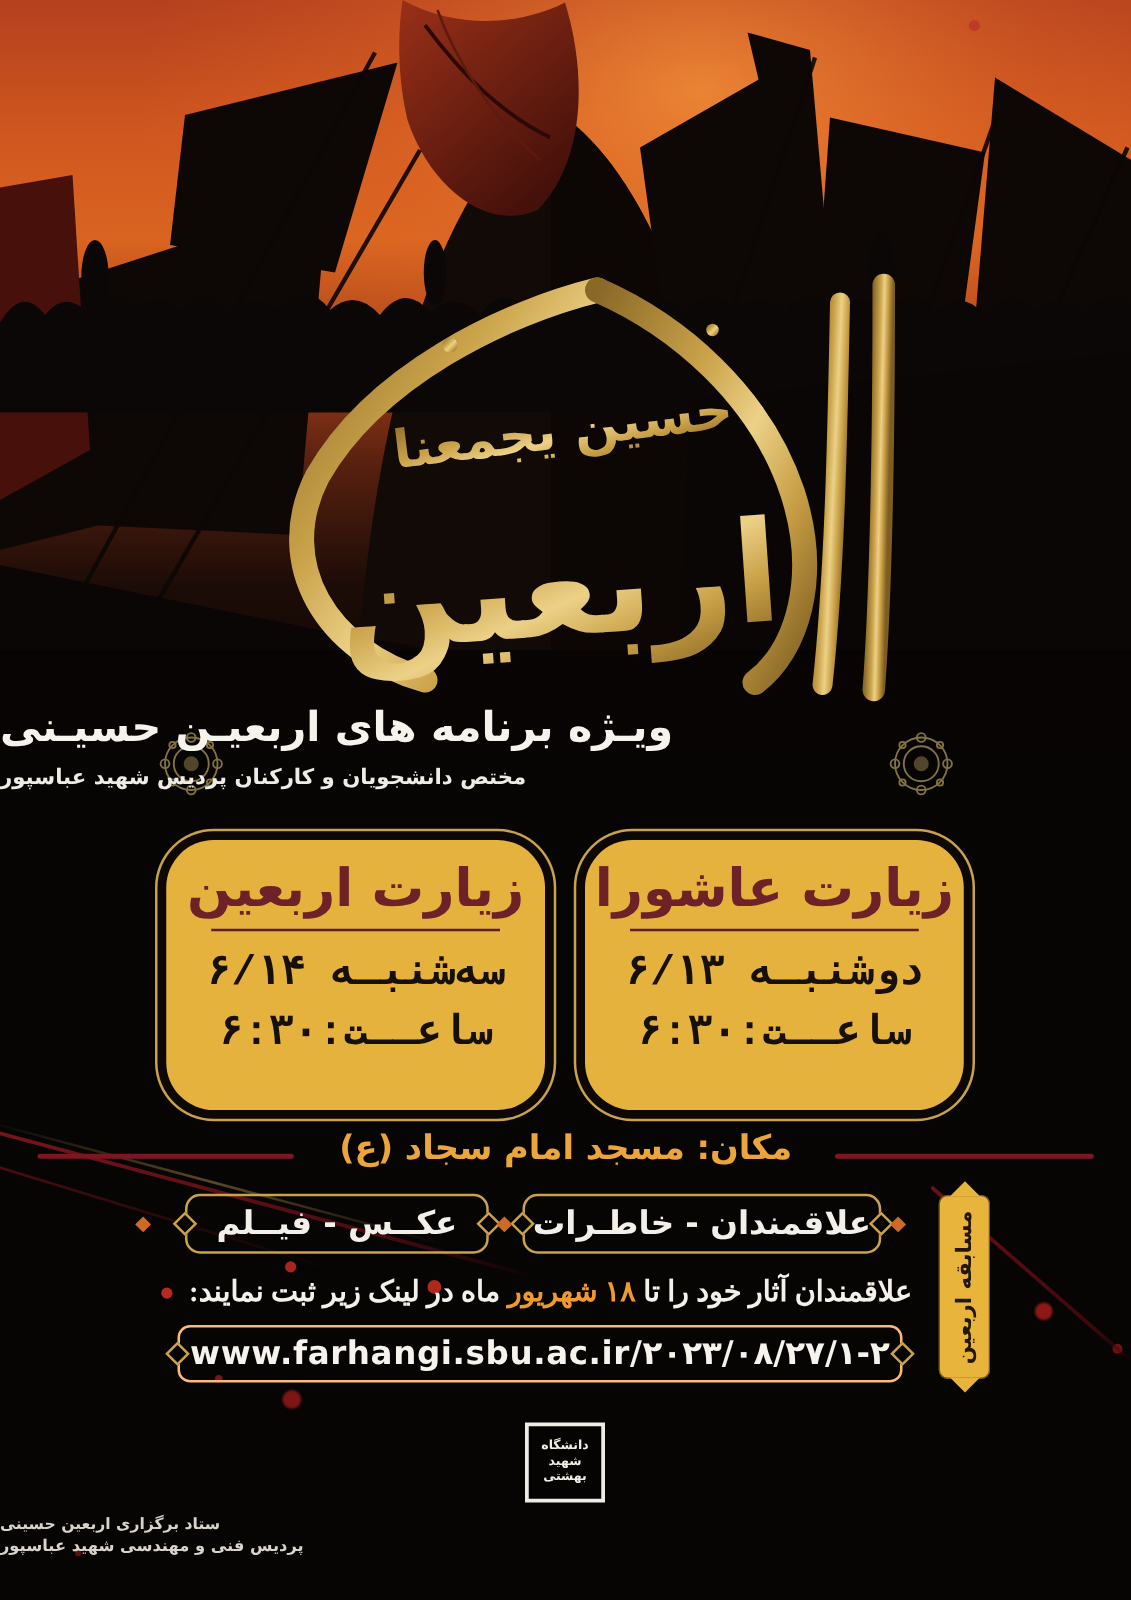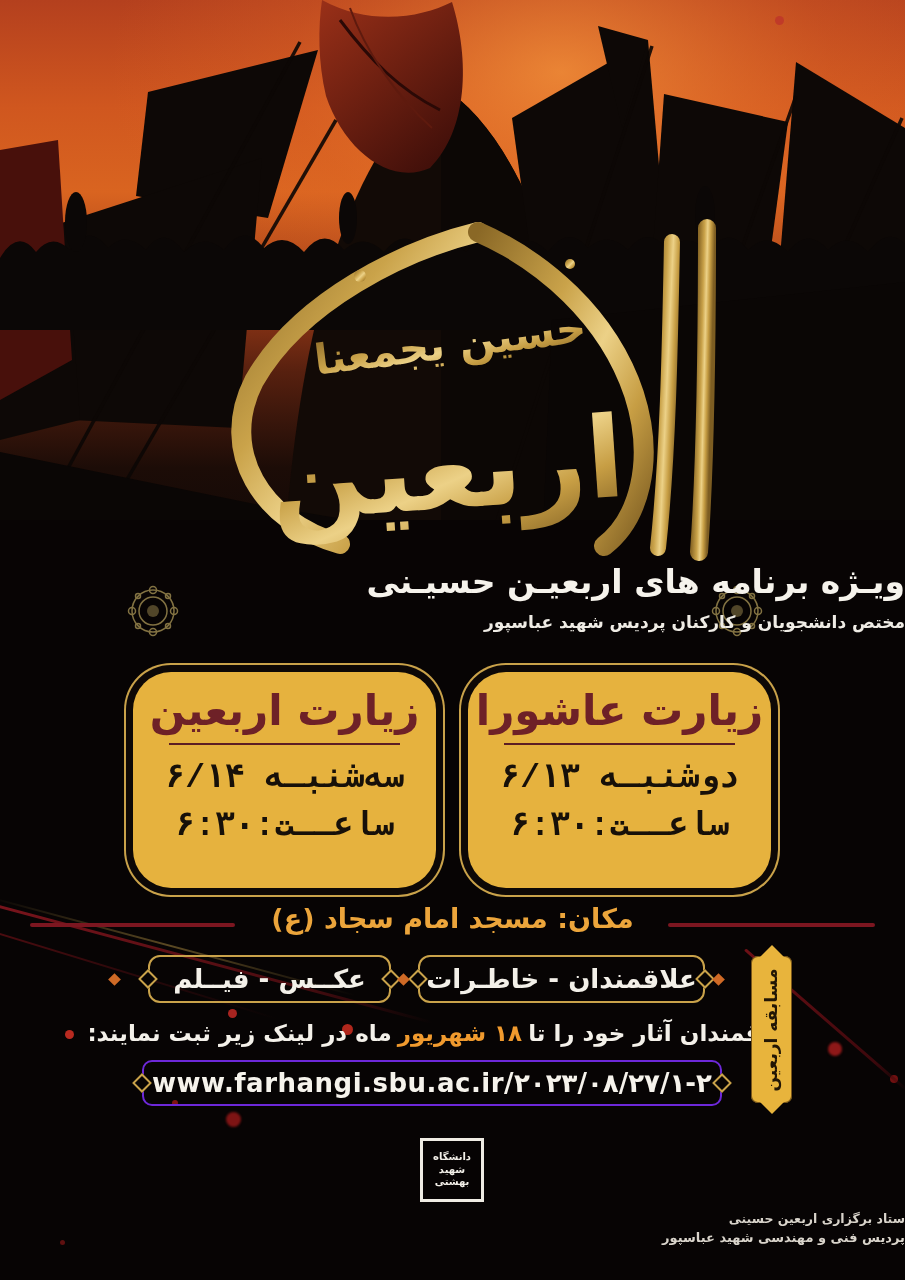--- a/index.html
+++ b/index.html
@@ -7,21 +7,21 @@
     position:relative;width:905px;height:1280px;overflow:hidden;
     background:#070404;font-family:"DejaVu Sans",sans-serif;
   }
   .poster *{box-sizing:border-box;}
   svg.sky{position:absolute;left:0;top:0;z-index:0;}
   svg.calligraphy{position:absolute;left:180px;top:216px;z-index:2;}
   .ornament{position:absolute;z-index:3;opacity:.92;}
   .ornament.left{left:124px;top:582px;}
   .ornament.right{left:708px;top:582px;}
   .title-line{
-    position:absolute;left:0;width:100%;text-align:right;z-index:3;
+    position:absolute;left:0;width:100%;text-align:left;z-index:3;
     color:#f6f3ec;font-weight:bold;white-space:nowrap;direction:rtl;
   }
   .title-main{top:562px;font-size:33px;}
   .title-sub{top:612px;font-size:17px;color:#efece5;}
   
   .event-card{
     position:absolute;top:672px;width:303px;height:216px;z-index:3;
     background:#e6b23e;border-radius:38px;
     box-shadow:0 0 0 7px #0d0806,0 0 0 9px #c9a24a;
     display:flex;flex-direction:column;align-items:center;
@@ -54,30 +54,30 @@
   .frame::before{left:-9px;}
   .frame::after{right:-9px;}
   .frame-memoirs{left:418px;width:287px;}
   .frame-photo{left:148px;width:243px;}
   .odiamond{position:absolute;width:9px;height:9px;background:#cf6a26;transform:rotate(45deg);top:975px;z-index:3;}
   
   .register-line{
     position:absolute;top:1020px;left:0;width:852px;text-align:center;z-index:3;
     direction:rtl;font-size:23px;font-weight:bold;color:#f4f1ea;white-space:nowrap;
   }
-  .register-line span{margin:0 3px;}
+  .register-line span{margin:0 3px;font-family:Liberation Serif, serif;}
   .register-line .hl{color:#f09a2e;}
   .register-line .dot{
     display:inline-block;width:9px;height:9px;border-radius:50%;
     background:#b82a20;margin:0 10px;vertical-align:middle;
   }
   
   .url-frame{
     position:absolute;top:1060px;left:142px;width:580px;height:46px;z-index:3;
-    border:2px solid #6d28d9;border-radius:10px;
+    border:2px solid #fdba74;border-radius:10px;
     display:flex;align-items:center;justify-content:center;
     font-size:26px;font-weight:bold;color:#f6f3ec;letter-spacing:.5px;white-space:nowrap;
   }
   .url-frame::before,.url-frame::after{
     content:"";position:absolute;width:10px;height:10px;background:#070404;
     border:2px solid #c9a24a;transform:rotate(45deg);top:calc(50% - 7px);
   }
   .url-frame::before{left:-9px;}
   .url-frame::after{right:-9px;}
   
@@ -98,21 +98,21 @@
     font-weight:bold;font-size:17px;color:#221605;
   }
   
   .uni-logo{
     position:absolute;left:420px;top:1138px;width:64px;height:64px;z-index:3;
     border:3px solid #efece4;background:#060303;
     display:flex;align-items:center;justify-content:center;text-align:center;padding:20px;
   }
   .uni-logo .logo-text{font-size:10px;font-weight:bold;color:#f2efe8;line-height:1.25;direction:rtl;}
   .footer-line{
-    position:absolute;left:0;width:100%;text-align:right;z-index:3;
+    position:absolute;left:0;width:100%;text-align:left;z-index:3;
     color:#d9d4cb;font-weight:600;direction:rtl;white-space:nowrap;
   }
   .footer-line.l1{top:1211px;font-size:12.5px;}
   .footer-line.l2{top:1230px;font-size:13px;}
   
   .splat{position:absolute;border-radius:50%;z-index:2;}
   .streak{position:absolute;transform-origin:left center;z-index:2;border-radius:2px;}
 </style>
 </head>
 <body>

